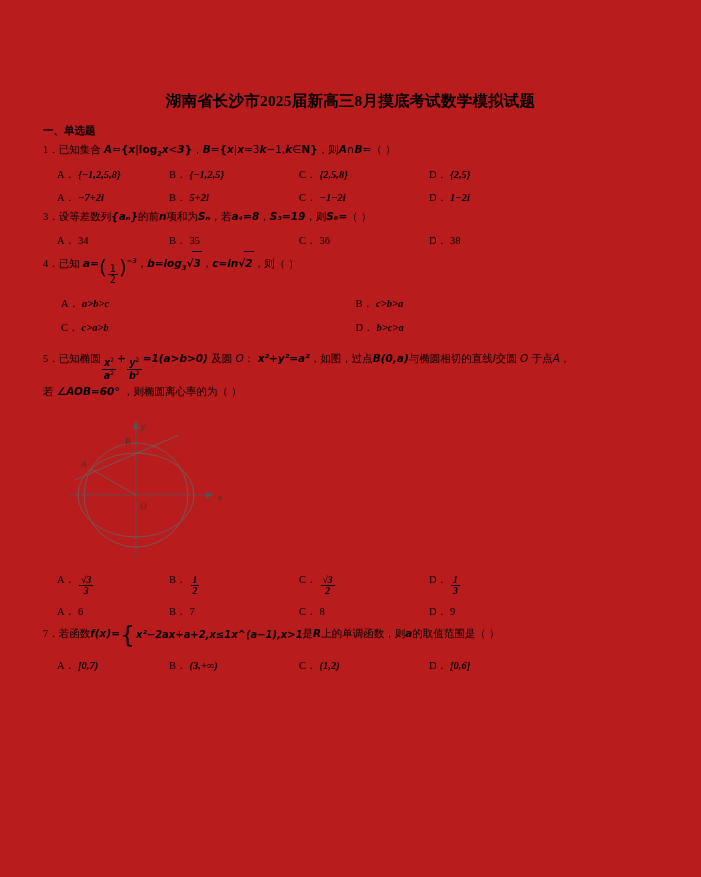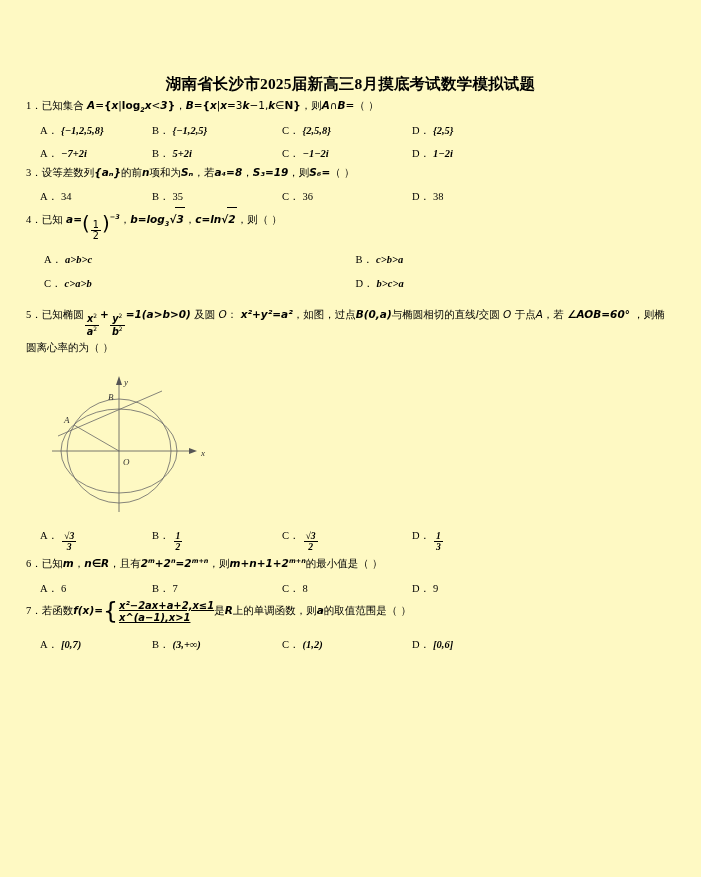--- a/index.html
+++ b/index.html
@@ -11,23 +11,23 @@
     width: 701px;
     height: 877px;
     overflow: hidden;
     font-family: "Liberation Serif", "DejaVu Serif", serif;
     color: #000000;
   }
   .page {
     position: relative;
     width: 701px;
     height: 877px;
-    background: #fef9c3;
+    background: #b91c1c;
     box-sizing: border-box;
-    padding: 0;
+    padding: 17px;
   }
   .doc-title {
     text-align: center;
     font-size: 15.5px;
     font-weight: bold;
     letter-spacing: 0.2px;
     margin: 0;
     padding: 75px 40px 0 40px;
     line-height: 1.2;
   }
@@ -110,24 +110,23 @@
   }
   .pw .bracket {
     font-size: 2.25em;
     line-height: 0.82;
     font-weight: normal;
     font-style: normal;
     margin-right: 1px;
   }
   .pw .rows {
     display: inline-flex;
-    flex-direction: column;
+    flex-direction: row;
     font-size: 0.95em;
     line-height: 1.25;
-    text-decoration: underline;
   }
   .bigparen {
     font-size: 1.9em;
     line-height: 0.72;
     font-weight: normal;
     font-style: normal;
     vertical-align: -0.34em;
   }
   .fig {
     margin: 14px 0 0 0;
@@ -135,20 +134,21 @@
   }
   .cn { font-family: "DejaVu Sans", "Liberation Sans", sans-serif; font-size: 10.5px; }
 </style>
 </head>
 <body>
 
 <div class="page">
 
   <h1 class="doc-title">湖南省长沙市2025届新高三8月摸底考试数学模拟试题</h1>
 
+  <div class="section-head cn">一、单选题</div>
 
   <div class="q-block">
     <div class="q-stem cn">
       <span class="q-num">1．</span><span>已知集合&nbsp;</span><span class="mathv">A</span>=<span class="plain">{</span><span class="mathv">x</span>|<span class="plain">log</span><sub class="mathv">2</sub><span class="mathv">x</span>&lt;<span class="mathv">3</span><span class="plain">}</span>，<span class="mathv">B</span>=<span class="plain">{</span><span class="mathv">x</span>|<span class="mathv">x</span>=3<span class="mathv">k</span>−1,<span class="mathv">k</span>∈<span class="plain">N</span><span class="plain">}</span>，则<span class="mathv">A</span>∩<span class="mathv">B</span>=<span>（  ）</span>
     </div>
     <div class="opts cols4">
       <div class="opt">
           <span class="opt-tag">A．</span>
           <span class="opt-val">{−1,2,5,8}</span>
         </div>
@@ -301,23 +301,20 @@
           <span class="opt-tag">D．</span>
           <span class="frac opt-val">
             <span class="num">1</span>
             <span class="den">3</span>
           </span>
         </div>
     </div>
   </div>
 
   <div class="q-block">
-    <div class="q-stem cn">
-      <span class="q-num">6．</span><span>已知</span><span class="opt-val">m</span><span>，</span><span class="opt-val">n</span><span class="opt-val">∈R</span><span>，且有</span><span class="opt-val">2<sup>m</sup>+2<sup>n</sup>=2<sup>m+n</sup></span><span>，则</span><span class="opt-val">m+n+1+2<sup>m+n</sup></span><span>的最小值是</span><span>（  ）</span>
-    </div>
     <div class="opts cols4">
       <div class="opt">
           <span class="opt-tag">A．</span>
           <span>6</span>
         </div>
       <div class="opt">
           <span class="opt-tag">B．</span>
           <span>7</span>
         </div>
       <div class="opt">

